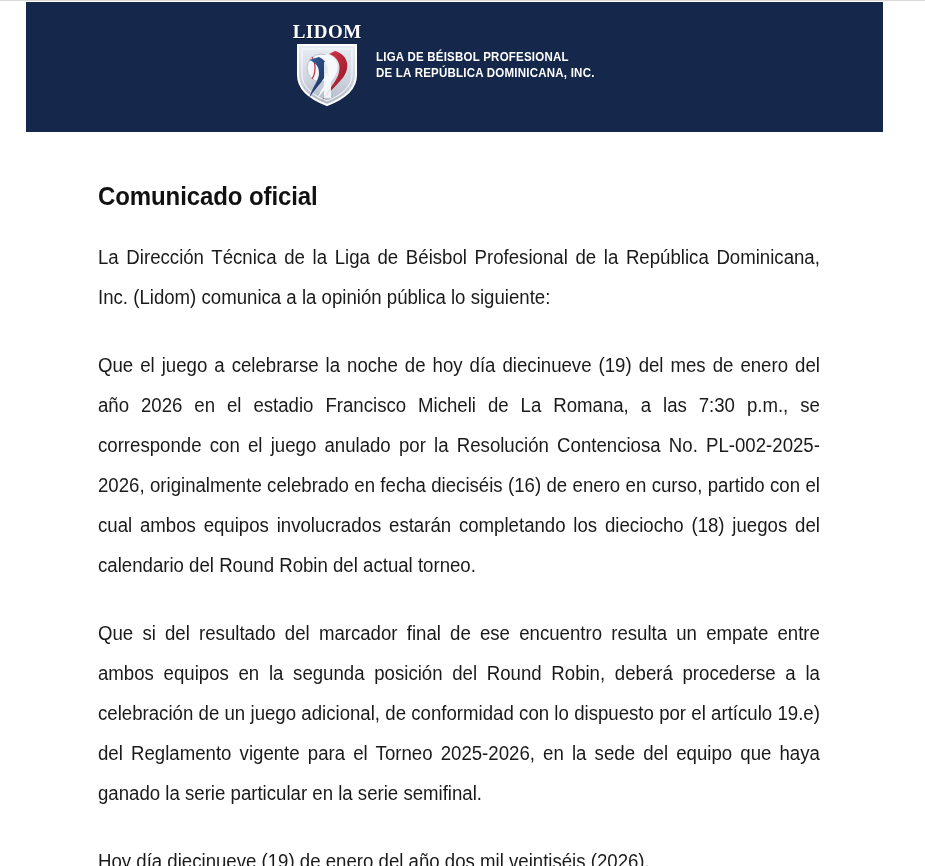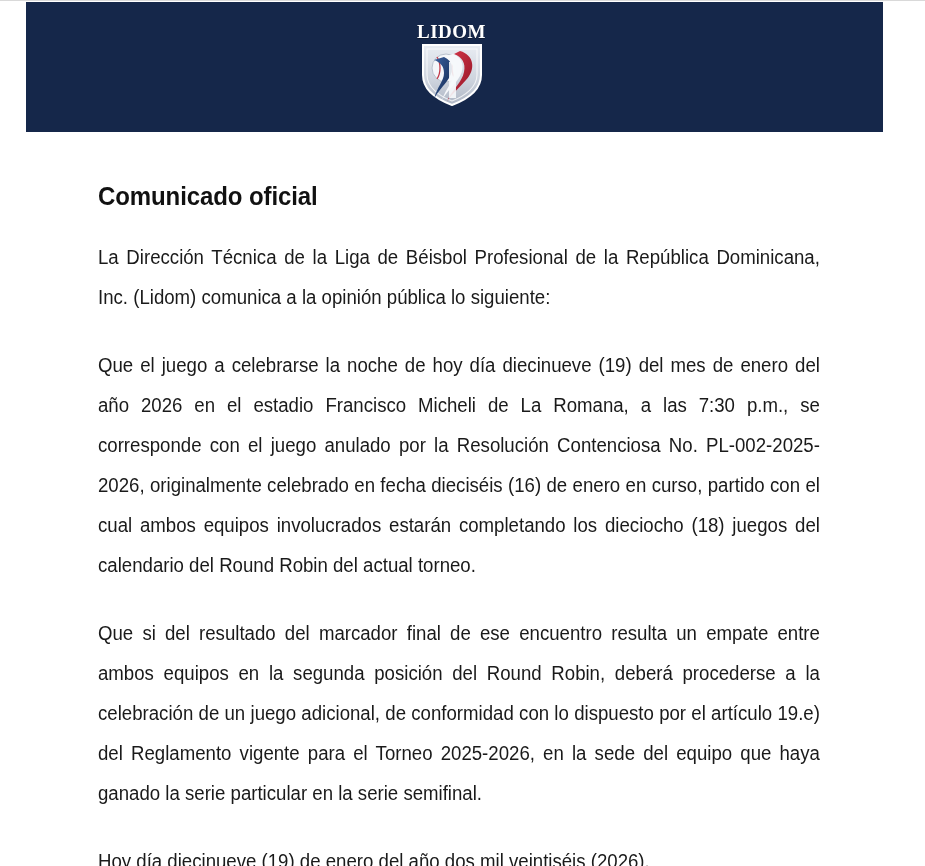--- a/index.html
+++ b/index.html
@@ -176,20 +176,24 @@
 
             <path d="M37 12 C47 16 49 25 44 34 C39 43 31 49 26 58 C30 46 38 39 38 30 C38 22 33 17 27 15 Z" fill="#f6f8fb"></path>
 
             <path d="M28 15 C37 19 38 28 33 36 C28 44 21 50 18 57 C21 45 28 39 28 31 C28 24 24 20 18 18 Z" fill="url(#blueG)"></path>
 
             <path d="M33 20 L40 20 L40 56 L33 56 Z" fill="#f6f8fb" opacity="0.9"></path>
           </svg>
         </div>
       </div>
 
+      <div class="tagline">
+        <div class="tagline-line">LIGA DE BÉISBOL PROFESIONAL</div>
+        <div class="tagline-line">DE LA REPÚBLICA DOMINICANA, INC.</div>
+      </div>
 
     </div>
   </div>
 
   <div class="doc">
     <div class="doc-inner">
 
       <h1 class="doc-title">Comunicado oficial</h1>
 
       <p class="body-text">La Dirección Técnica de la Liga de Béisbol Profesional de la República Dominicana, Inc. (Lidom) comunica a la opinión pública lo siguiente:</p>

